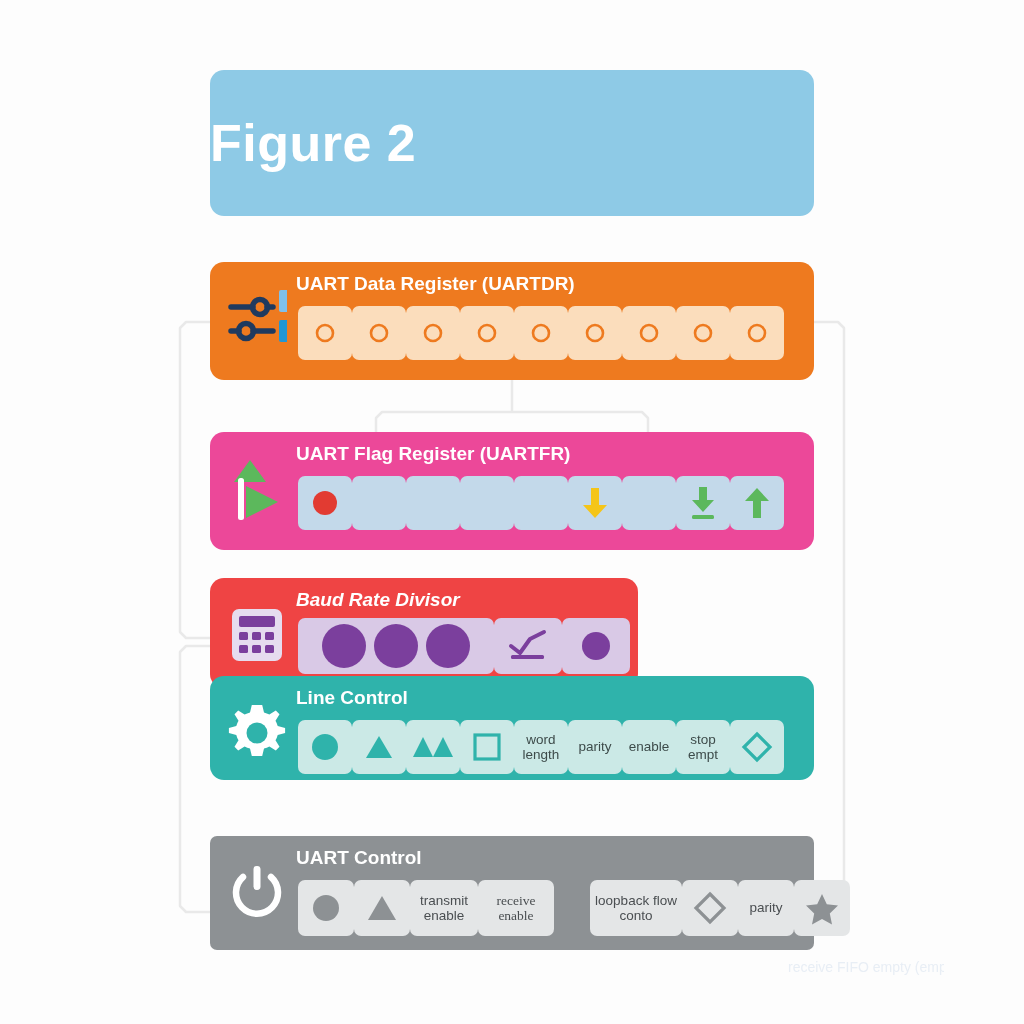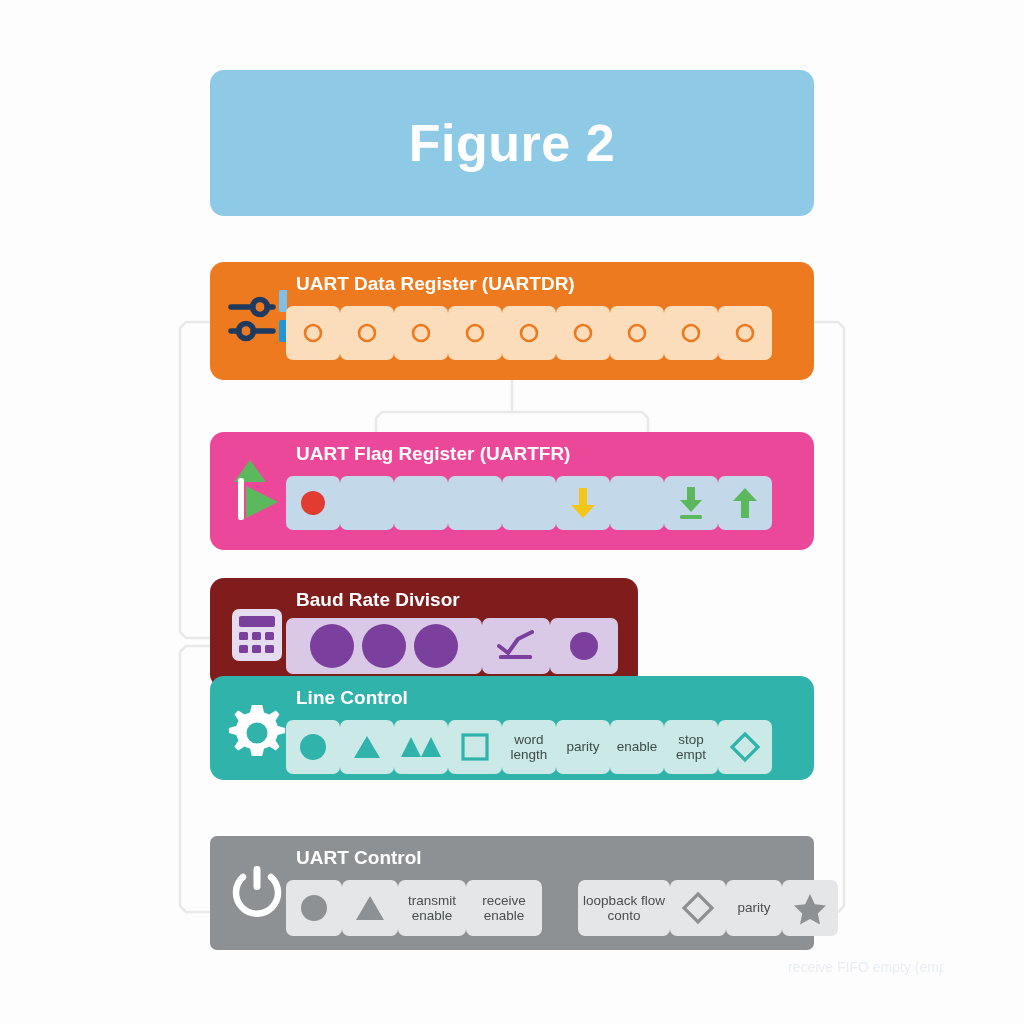--- a/index.html
+++ b/index.html
@@ -13,21 +13,21 @@
   }
   #stage{position:absolute;inset:0;}
 
   
   #connectors{position:absolute;left:0;top:0;width:1024px;height:1024px;z-index:1;}
 
   
   .title-banner{
     position:absolute;left:210px;top:70px;width:604px;height:146px;
     background:#8ecae6;border-radius:14px;
-    display:flex;align-items:center;justify-content:center;
+    display:flex;align-items:center;
     z-index:3;
   }
   .title-banner .txt{
     color:#ffffff;font-size:52px;font-weight:bold;letter-spacing:.5px;
   }
 
   
   .reg{
     position:absolute;border-radius:14px;z-index:4;
     box-sizing:border-box;
@@ -35,21 +35,21 @@
   .reg .reg-title{
     position:absolute;left:86px;top:11px;
     color:#ffffff;font-size:19px;font-weight:bold;
     white-space:nowrap;
   }
   .reg .lead-icon{
     position:absolute;left:16px;top:26px;width:62px;height:62px;
     display:flex;align-items:center;justify-content:center;
   }
   .cells{
-    position:absolute;left:76px;top:44px;
+    position:absolute;left:88px;top:44px;
     display:flex;gap:0;align-items:stretch;
   }
   .cell{
     border-radius:7px;
     display:flex;align-items:center;justify-content:center;
     text-align:center;line-height:1.12;
     box-sizing:border-box;
     flex:0 0 auto;
   }
   .cell .cell-text{font-size:13.5px;padding:0 4px;}
@@ -61,21 +61,21 @@
   
   #reg-uartdr{left:210px;top:262px;width:604px;height:118px;background:#ee7a1f;text-decoration:underline;}
   #reg-uartdr .cell{width:54px;height:54px;background:#fbddbc;}
 
   
   #reg-uartfr{left:210px;top:432px;width:604px;height:118px;background:#ec4899;}
   #reg-uartfr .cell{width:54px;height:54px;background:#c3d9ea;}
   #reg-uartfr .caption{left:578px;top:527px;width:156px;}
 
   
-  #reg-baud{left:210px;top:578px;width:428px;height:110px;background:#7f1d1d;}
+  #reg-baud{left:210px;top:578px;width:428px;height:110px;background:#ef4444;font-style:italic;}
   #reg-baud .cells{top:40px;}
   #reg-baud .cell{height:56px;background:#d9c9e6;}
 
   
   #reg-linectl{left:210px;top:676px;width:604px;height:104px;background:#2fb3ab;z-index:5;}
   #reg-linectl .cell{width:54px;height:54px;background:#cbe9e6;color:#3d4b4a;}
 
   
   #reg-uartctl{left:210px;top:836px;width:604px;height:114px;background:#8d9194;border-radius:7px;}
   #reg-uartctl .cell{height:56px;background:#e4e6e7;color:#4a4e51;}
@@ -324,21 +324,21 @@
           </svg>
       </div>
       <div class="cell" style="width:56px;">
         <svg width="32" height="30" viewBox="0 0 32 30">
             <polygon points="16,3 30,27 2,27" fill="#8d9194"></polygon>
           </svg>
       </div>
       <div class="cell" style="width:68px;">
         <span class="cell-text">transmit enable</span>
       </div>
-      <div class="cell" style="width:76px;">
+      <div class="cell" style="width:76px;font-family:Liberation Serif, serif;">
         <span class="cell-text">receive enable</span>
       </div>
       <div class="cell" style="width:92px;margin-left:36px;">
         <span class="cell-text">loopback flow conto</span>
       </div>
       <div class="cell" style="width:56px;">
         <svg width="34" height="34" viewBox="0 0 34 34">
             <polygon points="17,3 31,17 17,31 3,17" fill="none" stroke="#8d9194" stroke-width="3.2"></polygon>
           </svg>
       </div>

